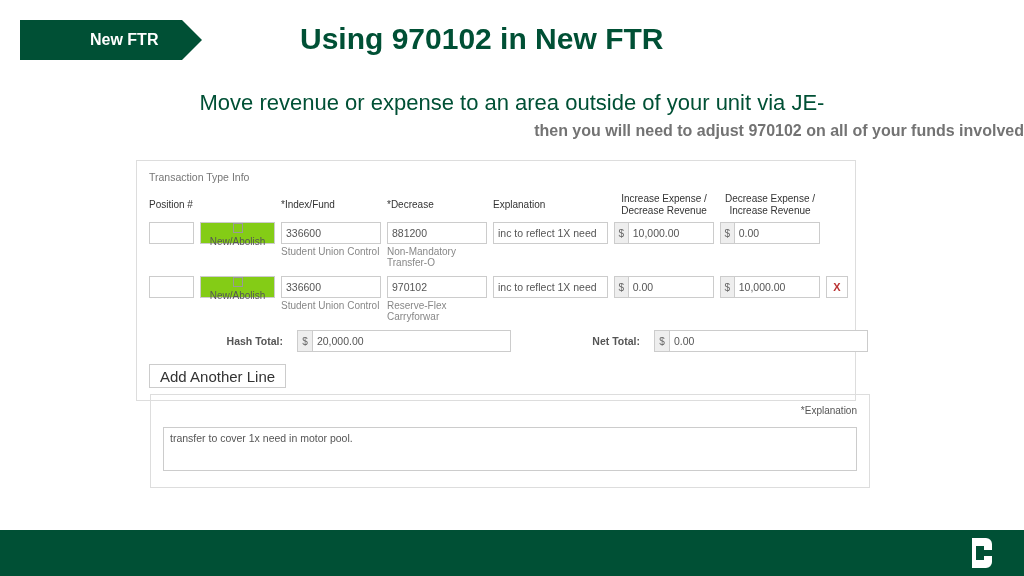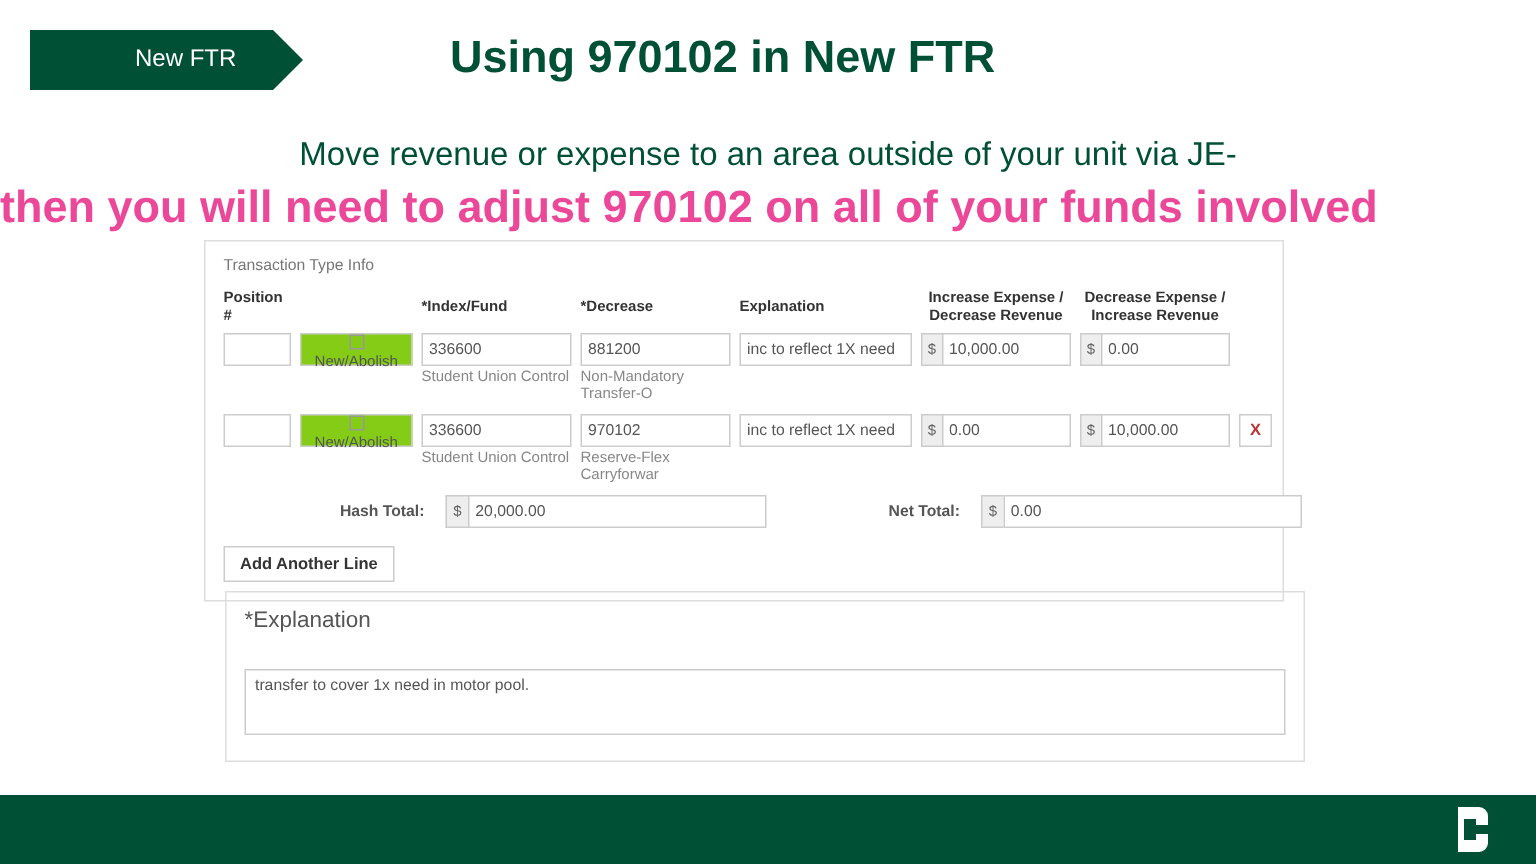--- a/index.html
+++ b/index.html
@@ -9,21 +9,21 @@
   .arrow-tag {
     position: absolute;
     top: 20px;
     left: 20px;
     height: 40px;
     background: #005035;
     color: #fff;
     display: flex;
     align-items: center;
     padding: 0 24px 0 70px;
-    font-weight: normal;
+    font-weight: bold;
     font-size: 16px;
   }
   .arrow-tag::after {
     content: "";
     position: absolute;
     right: -20px;
     top: 0;
     width: 0; height: 0;
     border-top: 20px solid transparent;
     border-bottom: 20px solid transparent;
@@ -44,23 +44,23 @@
     top: 90px;
     left: 0; right: 0;
     text-align: center;
     color: #005035;
     font-size: 22px;
   }
   .intro2 {
     position: absolute;
     top: 122px;
     left: 0; right: 0;
-    text-align: left;
-    color: #ec4899;
-    font-size: 30px;
+    text-align: right;
+    color: #737373;
+    font-size: 16px;
     font-weight: bold;
   }
 
   
   .panel {
     position: absolute;
     top: 160px;
     left: 136px;
     width: 720px;
     border: 1px solid #ddd;
@@ -69,21 +69,21 @@
     color: #555;
   }
   .panel-title { color: #777; font-size: 10.5px; margin-bottom: 10px; }
 
   .headers, .row {
     display: grid;
     grid-template-columns: 45px 75px 100px 100px 115px 100px 100px 22px;
     gap: 6px;
     align-items: center;
   }
-  .headers { font-weight: bold; font-size: 10px; color: #333; margin-bottom: 6px; }
+  .headers { font-weight: normal; font-size: 10px; color: #333; margin-bottom: 6px; }
   .headers div { line-height: 1.15; }
 
   .row { margin-bottom: 2px; }
   .sub-row {
     display: grid;
     grid-template-columns: 45px 75px 100px 100px 115px 100px 100px 22px;
     gap: 6px;
     font-size: 10px;
     color: #888;
     margin-bottom: 8px;
@@ -145,36 +145,35 @@
     align-items: center;
     margin-top: 6px;
   }
   .totals .lbl { font-weight: bold; font-size: 10.5px; text-align: right; }
 
   .add-line {
     margin-top: 12px;
     height: 24px;
     border: 1px solid #ccc;
     background: #fff;
-    font-size: 11px;
+    font-size: 15px;
     color: #333;
     padding: 0 10px;
     cursor: pointer;
-    font-weight: bold;
   }
 
   .expl-panel {
     position: absolute;
     top: 394px;
     left: 150px;
     width: 720px;
     border: 1px solid #ddd;
     padding: 10px 12px 12px 12px;
   }
-  .expl-title { font-size: 15px; color: #555; margin-bottom: 24px; }
+  .expl-title { font-size: 10px; color: #555; margin-bottom: 11px; text-align: right; }
   textarea {
     width: 100%;
     height: 44px;
     border: 1px solid #ccc;
     padding: 4px 6px;
     font-size: 10.5px;
     color: #555;
     font-family: Arial, sans-serif;
     resize: none;
   }

